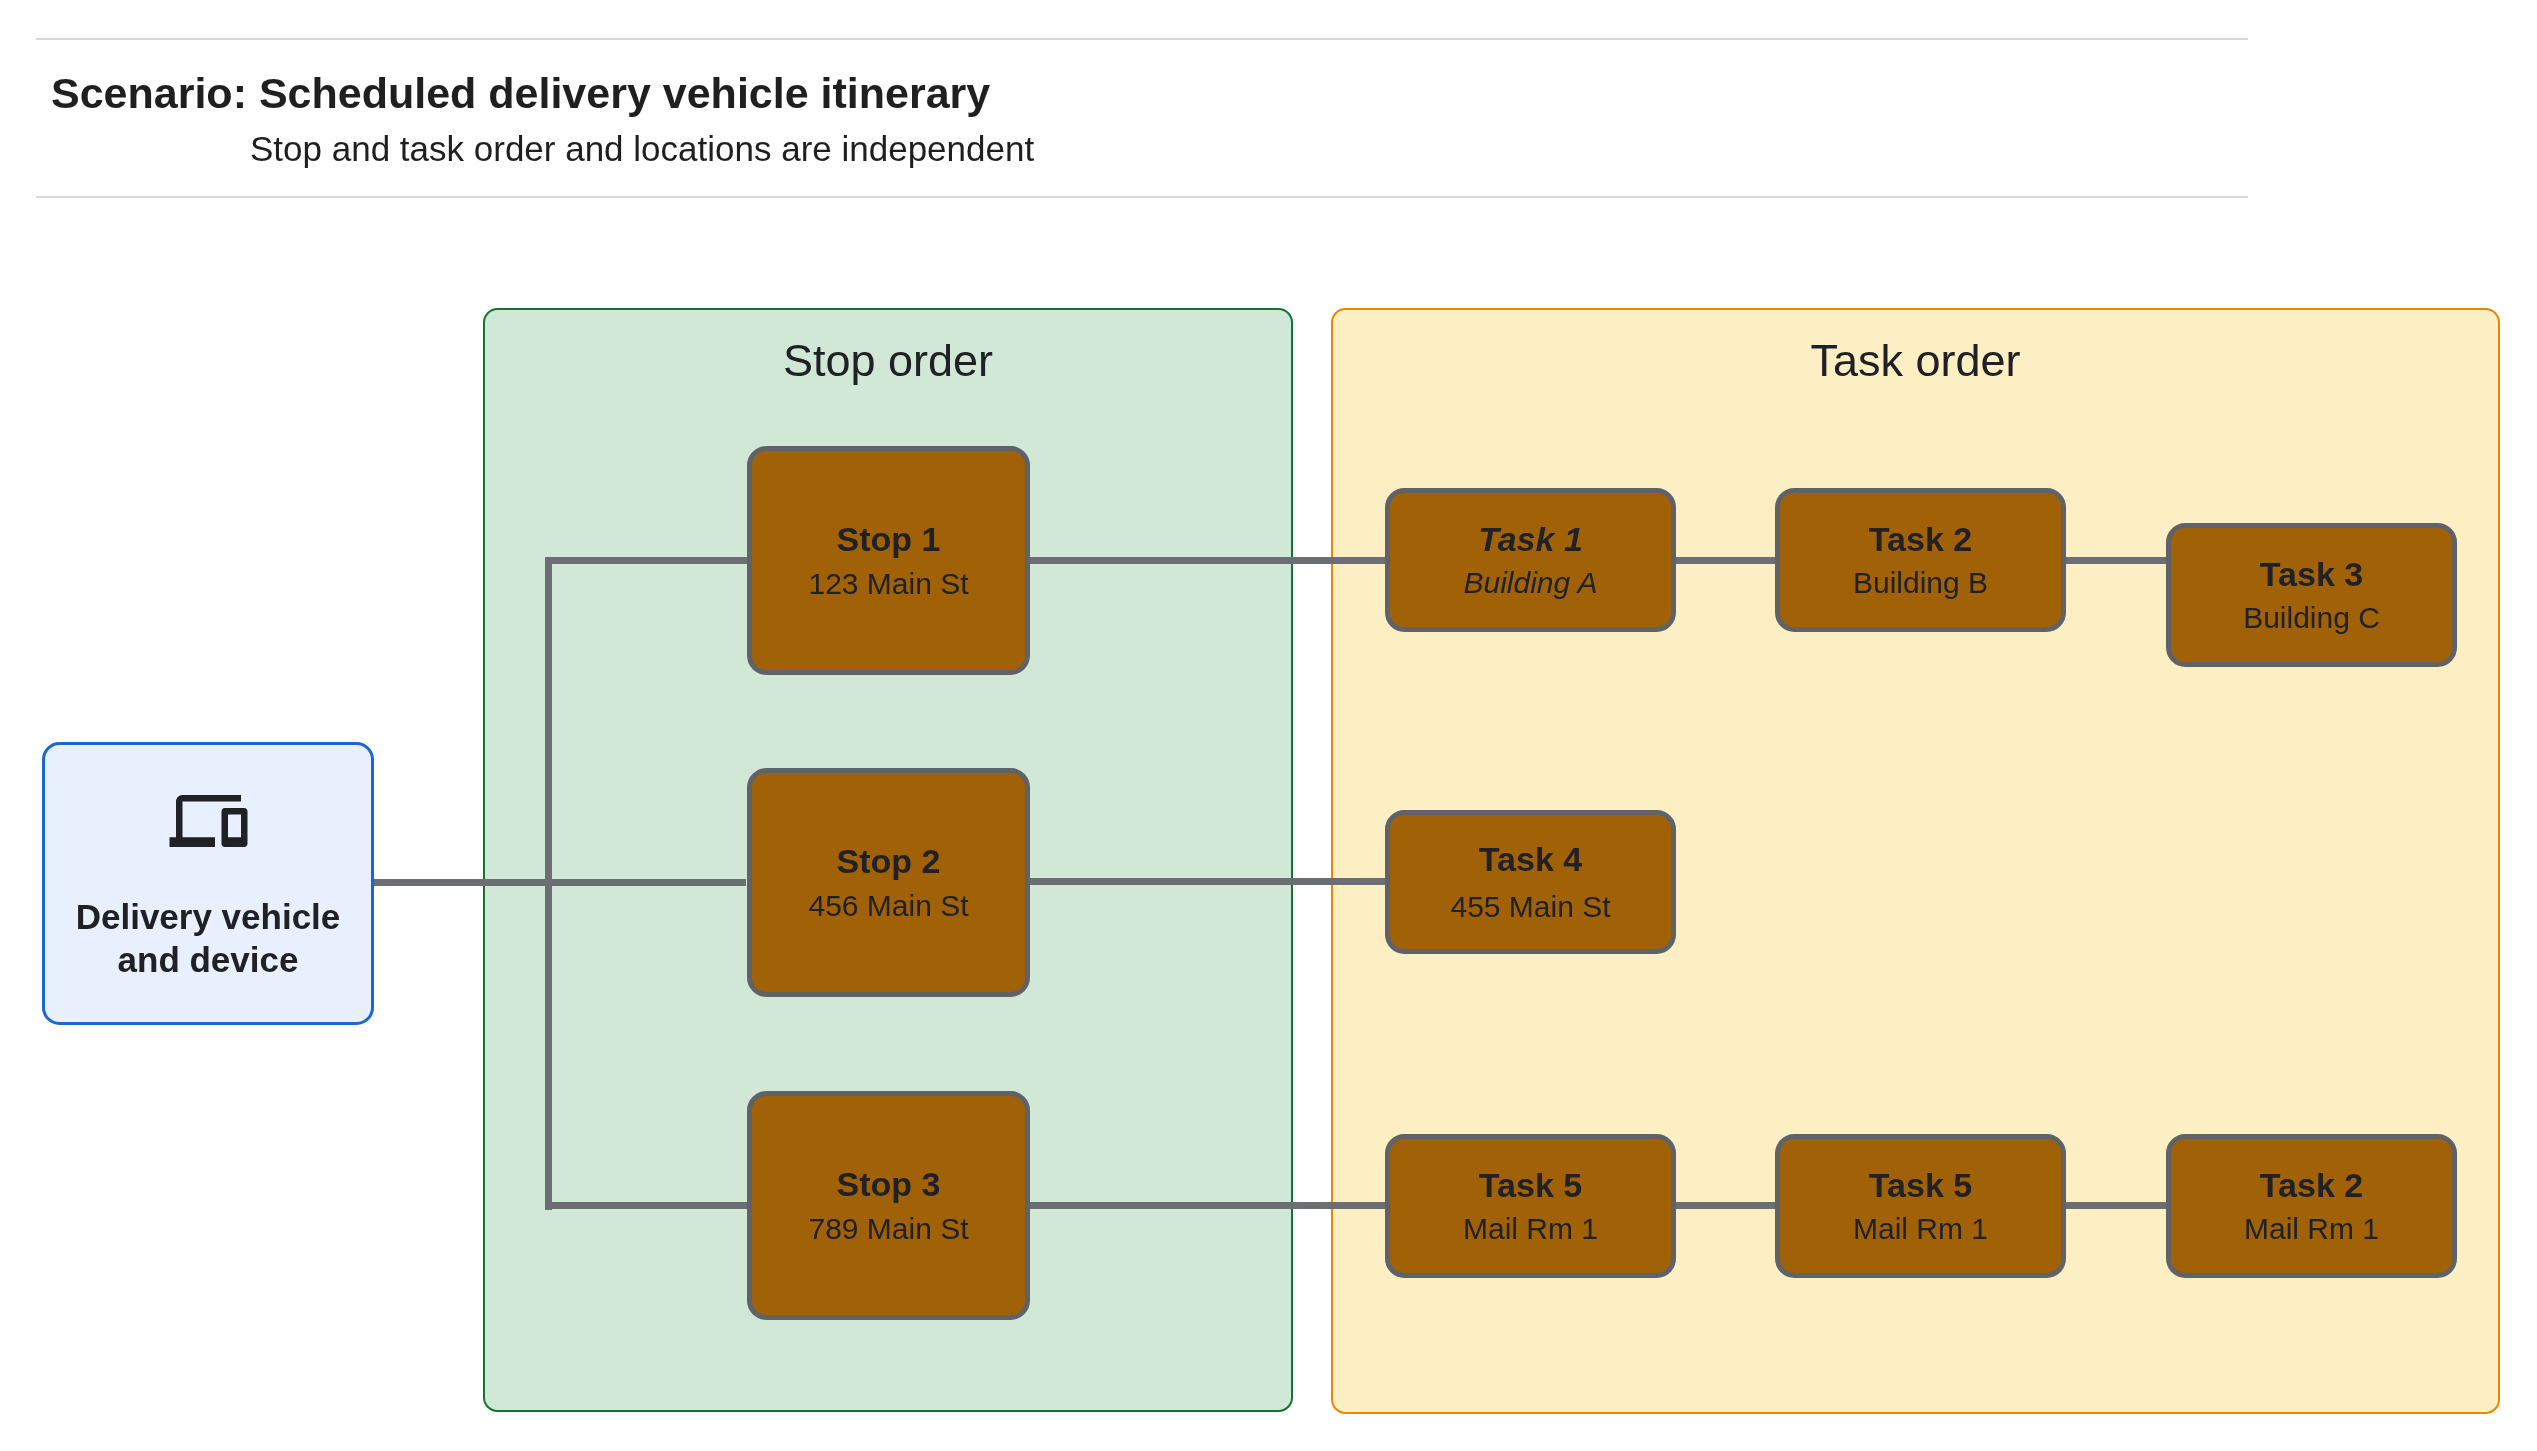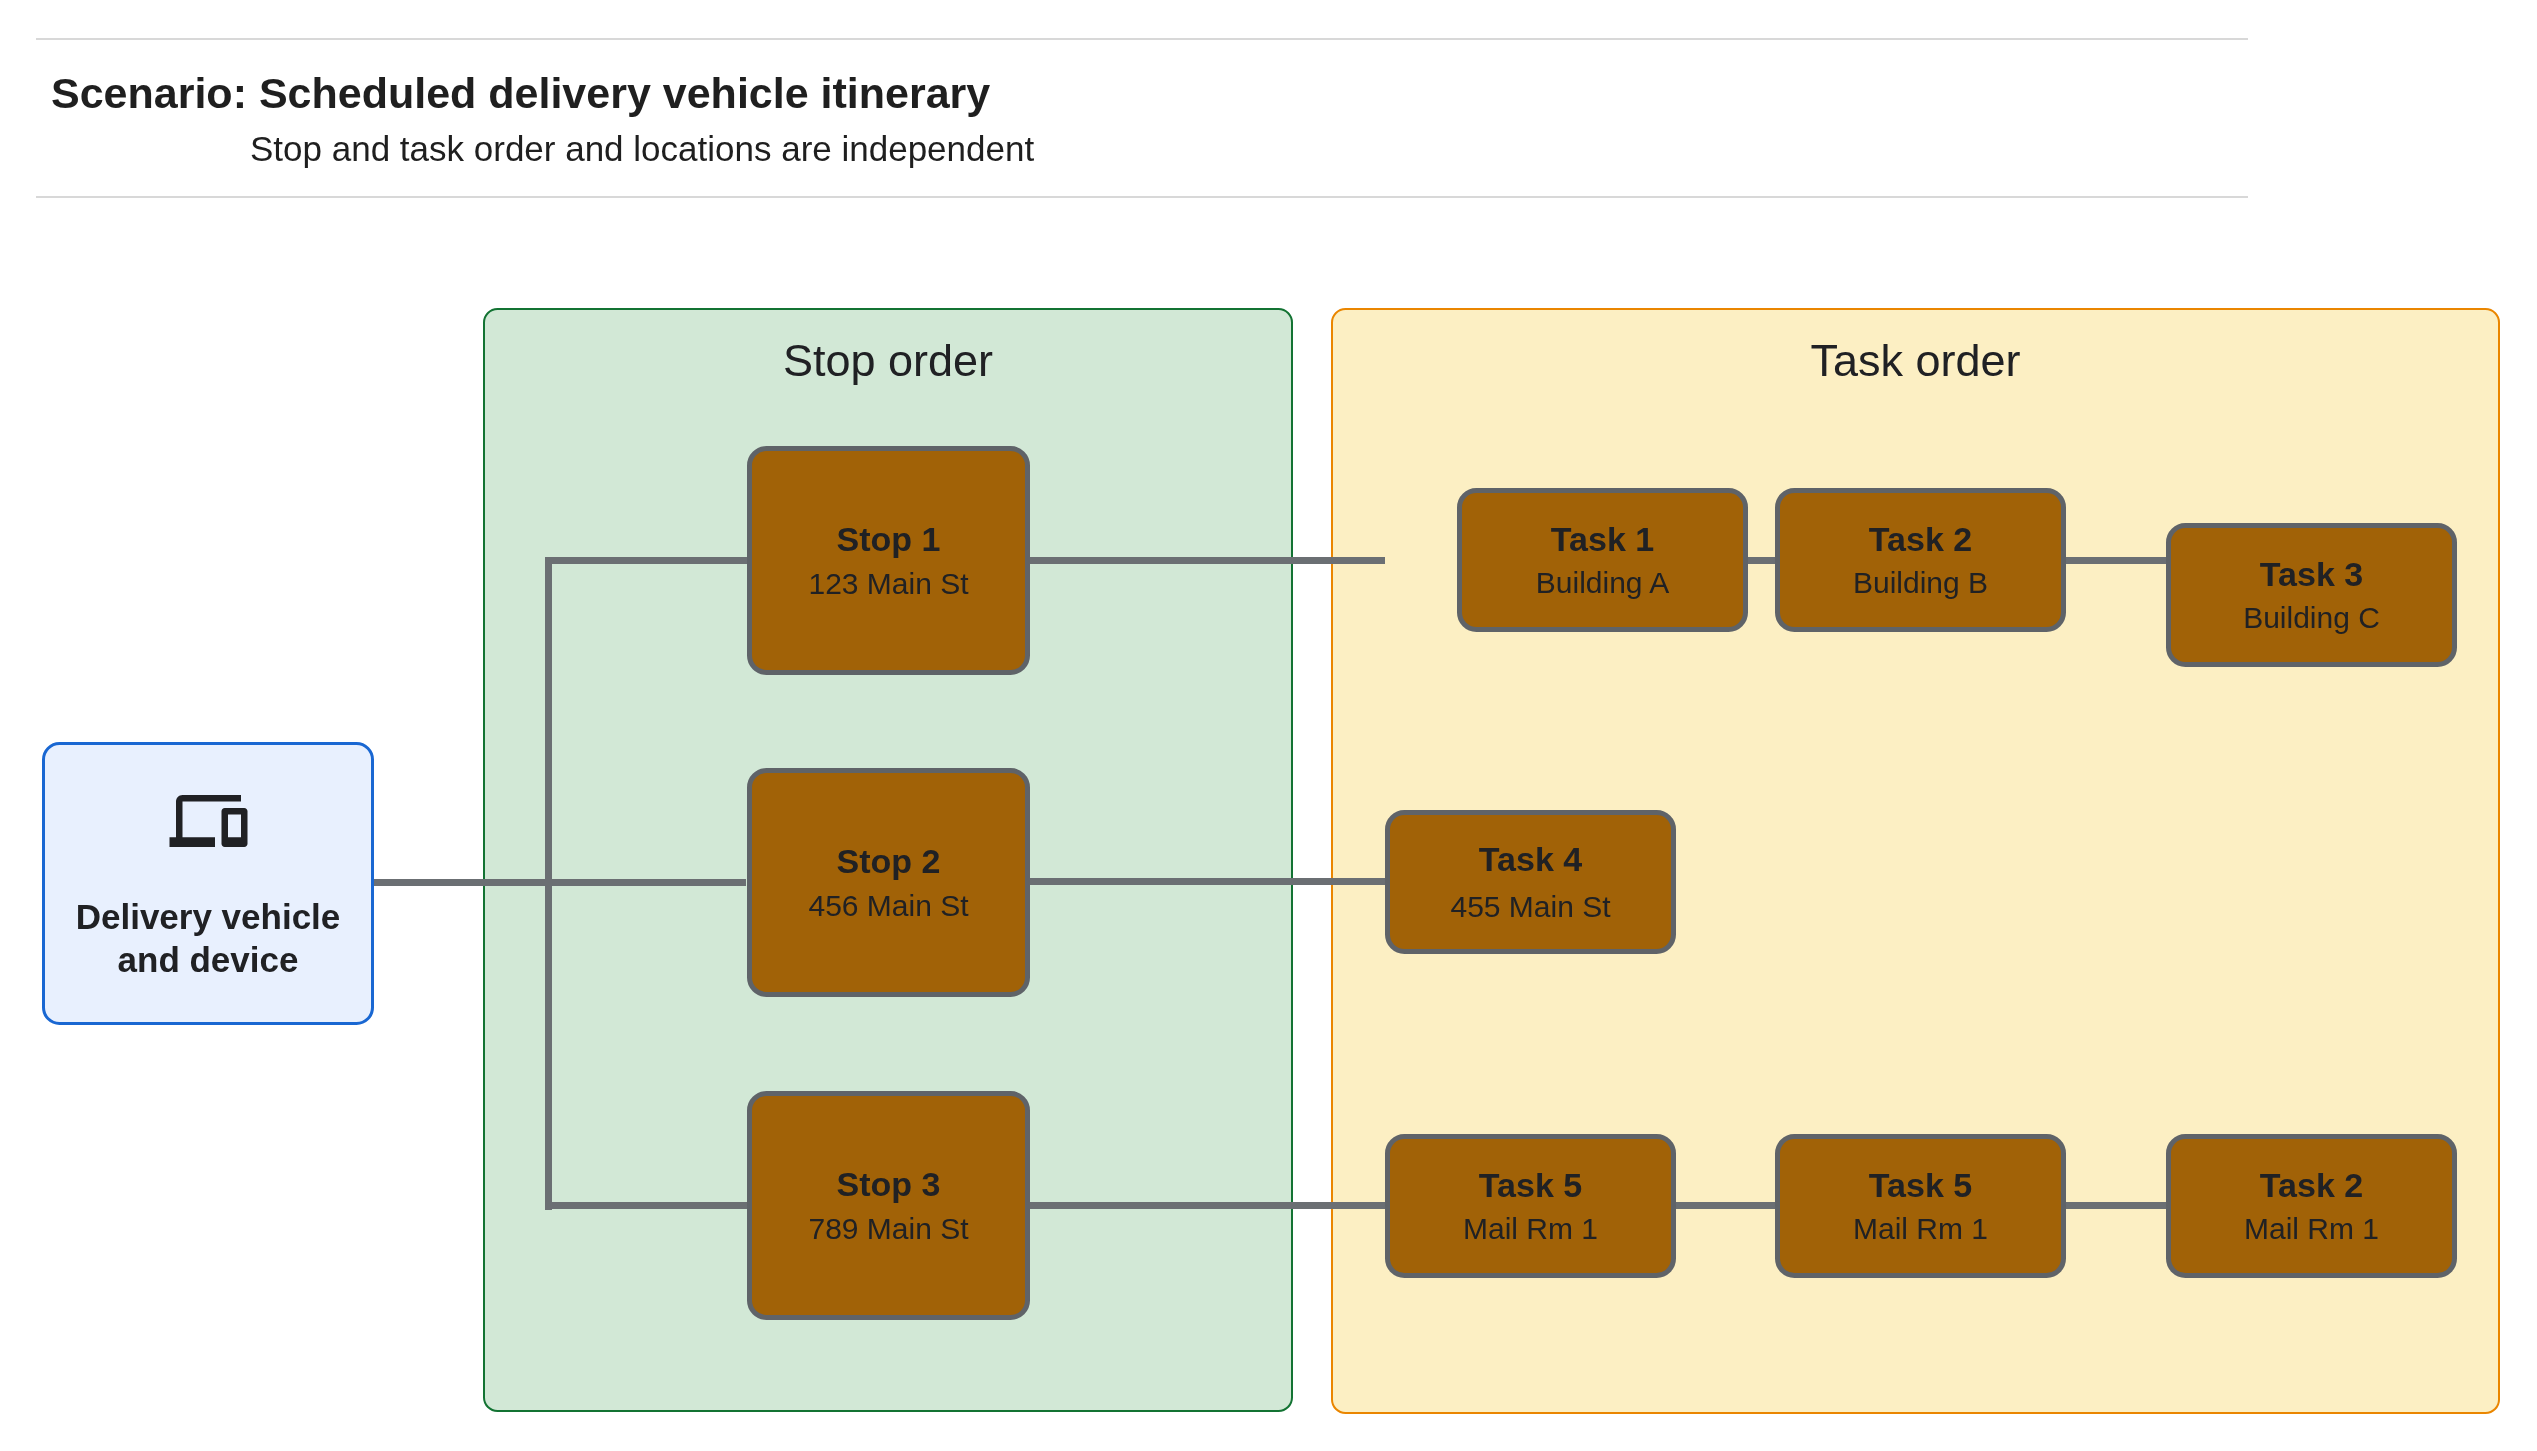--- a/index.html
+++ b/index.html
@@ -82,21 +82,21 @@
   </div>
   <div class="node stop-node" style="top:768px;">
     <div class="node-title">Stop 2</div>
     <div class="node-sub">456 Main St</div>
   </div>
   <div class="node stop-node" style="top:1091px;">
     <div class="node-title">Stop 3</div>
     <div class="node-sub">789 Main St</div>
   </div>
 
-  <div class="node task-node" style="left:1457px;top:488px;">
+  <div class="node task-node" style="left:1385px;top:488px;font-style:italic;">
     <div class="node-title">Task 1</div>
     <div class="node-sub">Building A</div>
   </div>
   <div class="node task-node" style="left:1775px;top:488px;">
     <div class="node-title">Task 2</div>
     <div class="node-sub">Building B</div>
   </div>
   <div class="node task-node" style="left:2166px;top:488px;margin-top:35px;">
     <div class="node-title">Task 3</div>
     <div class="node-sub">Building C</div>

